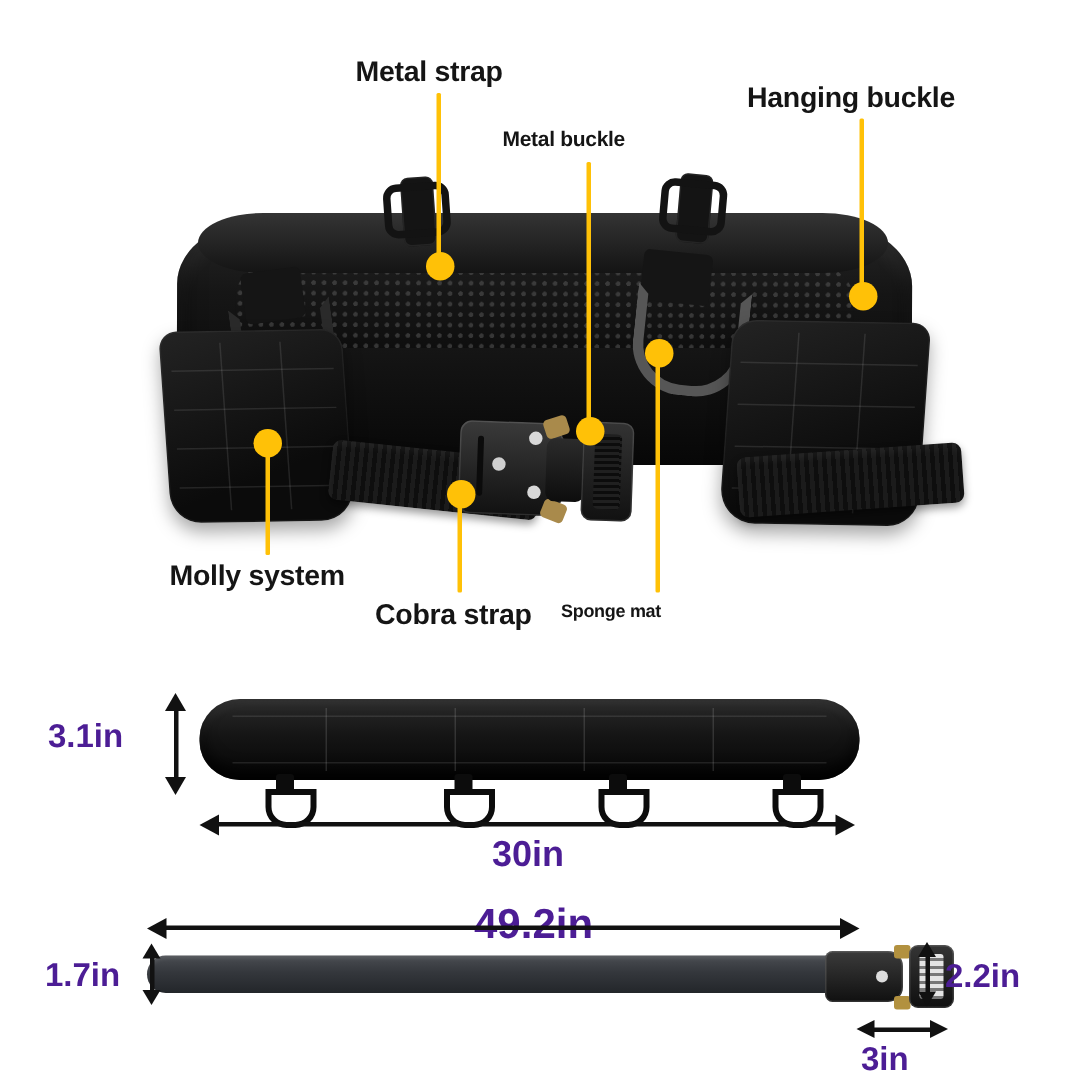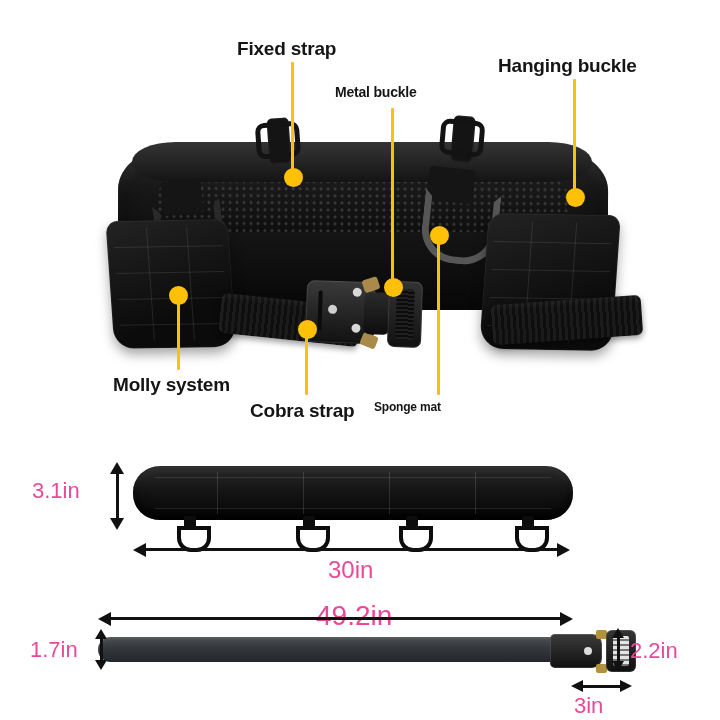--- a/index.html
+++ b/index.html
@@ -122,21 +122,21 @@
         background:linear-gradient(180deg,#353535,#0f0f0f);border-radius:6px;
         box-shadow:inset 0 0 0 1px rgba(255,255,255,.14);}
   .strap .cobra2 .k:after{content:"";position:absolute;left:7px;top:6px;width:16px;height:30px;
         background:repeating-linear-gradient(180deg,#e4e4e4 0 3px,#777 3px 5px);border-radius:2px;}
   .strap .cobra2 .g{position:absolute;width:11px;height:9px;background:#b2913f;border-radius:2px;}
   .strap .cobra2 .g1{left:46px;top:0px;}
   .strap .cobra2 .g2{left:46px;top:34px;}
   .strap .cobra2 .d{position:absolute;left:34px;top:17px;width:8px;height:8px;border-radius:50%;background:#ddd;}
 
   
-  .dim{position:absolute;color:#ec4899;font-weight:400;white-space:nowrap;}
+  .dim{position:absolute;color:#4c1d95;font-weight:700;white-space:nowrap;}
   .arrowline{position:absolute;background:#111;}
   .ah{position:absolute;width:0;height:0;}
 </style>
 </head>
 <body>
 
 <div class="stage">
 
   <div class="belt-top">
 
@@ -178,21 +178,21 @@
       <div class="pin p1"></div>
         <div class="pin p2"></div>
         <div class="pin p3"></div>
       <div class="gold1"></div>
         <div class="gold2"></div>
       <div class="tongue"></div>
       <div class="keeper"></div>
     </div>
   </div>
 
-  <div class="callout" style="left:237px;top:38px;font-size:19px;">Fixed strap</div>
+  <div class="callout" style="left:237px;top:38px;font-size:19px;">Metal strap</div>
   <div class="leader" style="left:291px;top:62px;height:114px;"></div>
   <div class="dot" style="left:284px;top:168px;"></div>
 
   <div class="callout" style="left:335px;top:84px;font-size:14px;">Metal buckle</div>
   <div class="leader" style="left:391px;top:108px;height:178px;"></div>
   <div class="dot" style="left:384px;top:278px;"></div>
 
   <div class="callout" style="left:498px;top:55px;font-size:19px;">Hanging buckle</div>
   <div class="leader" style="left:573px;top:79px;height:118px;"></div>
   <div class="dot" style="left:566px;top:188px;"></div>

